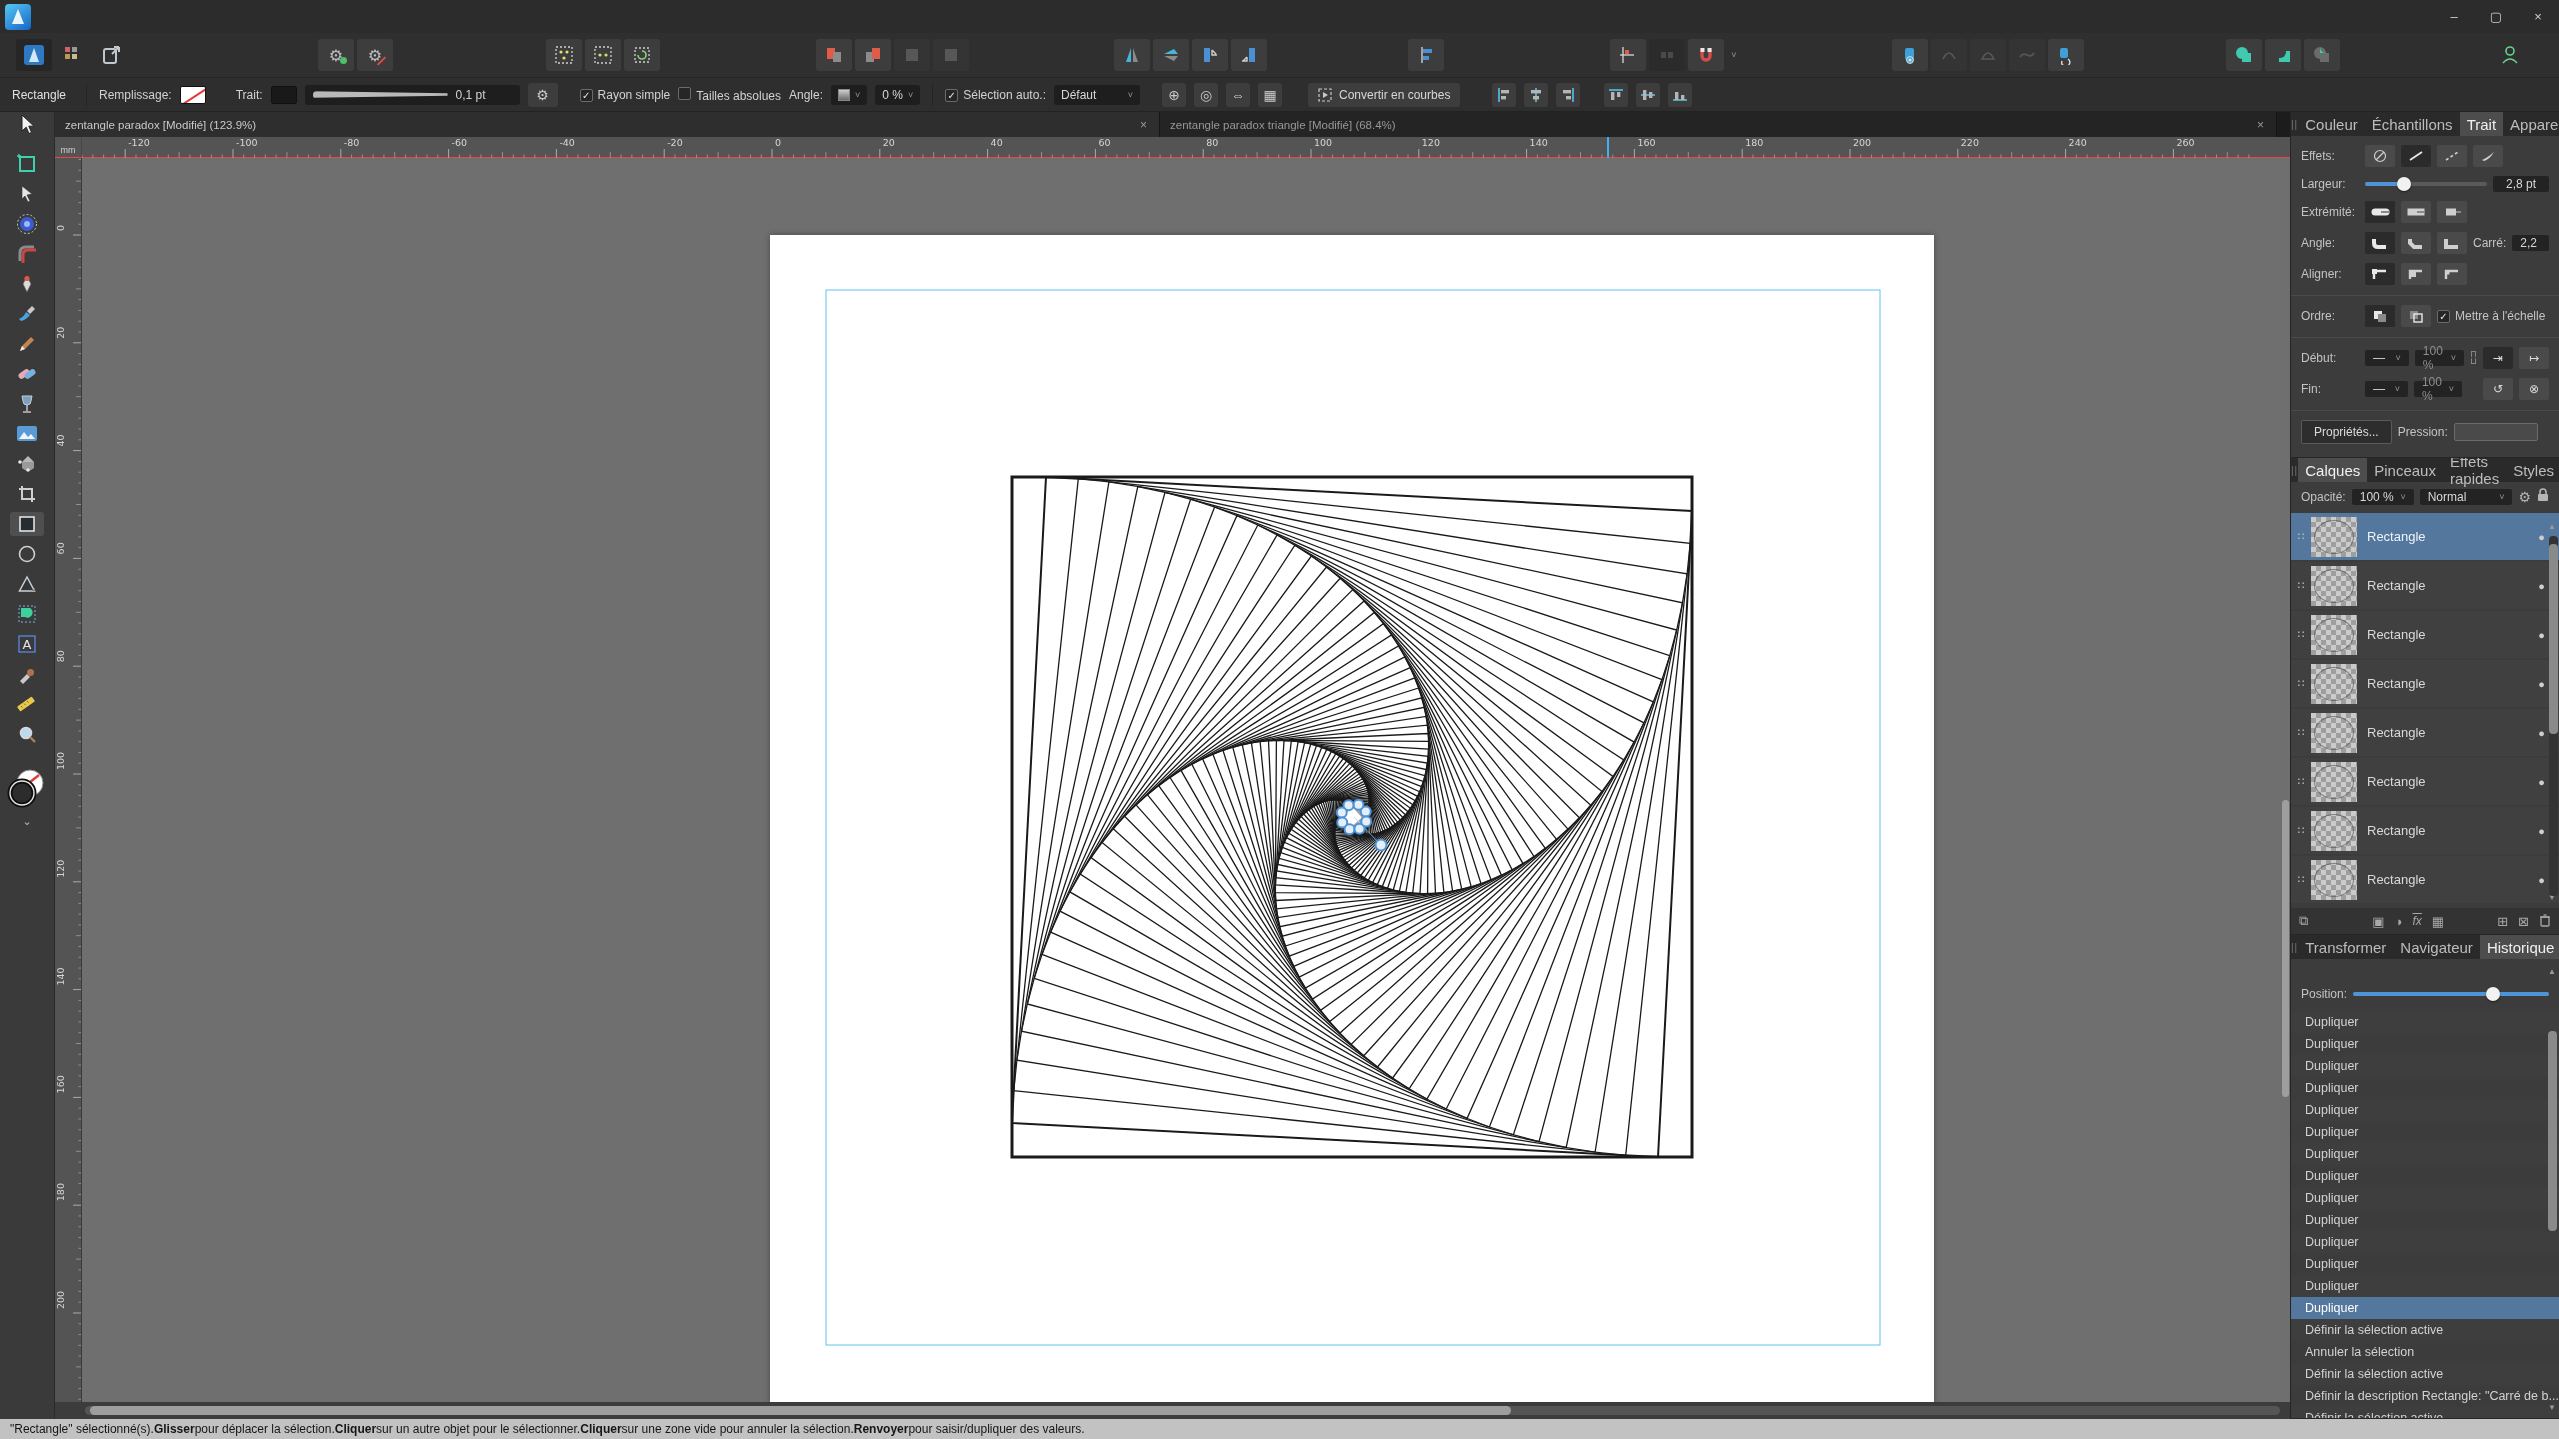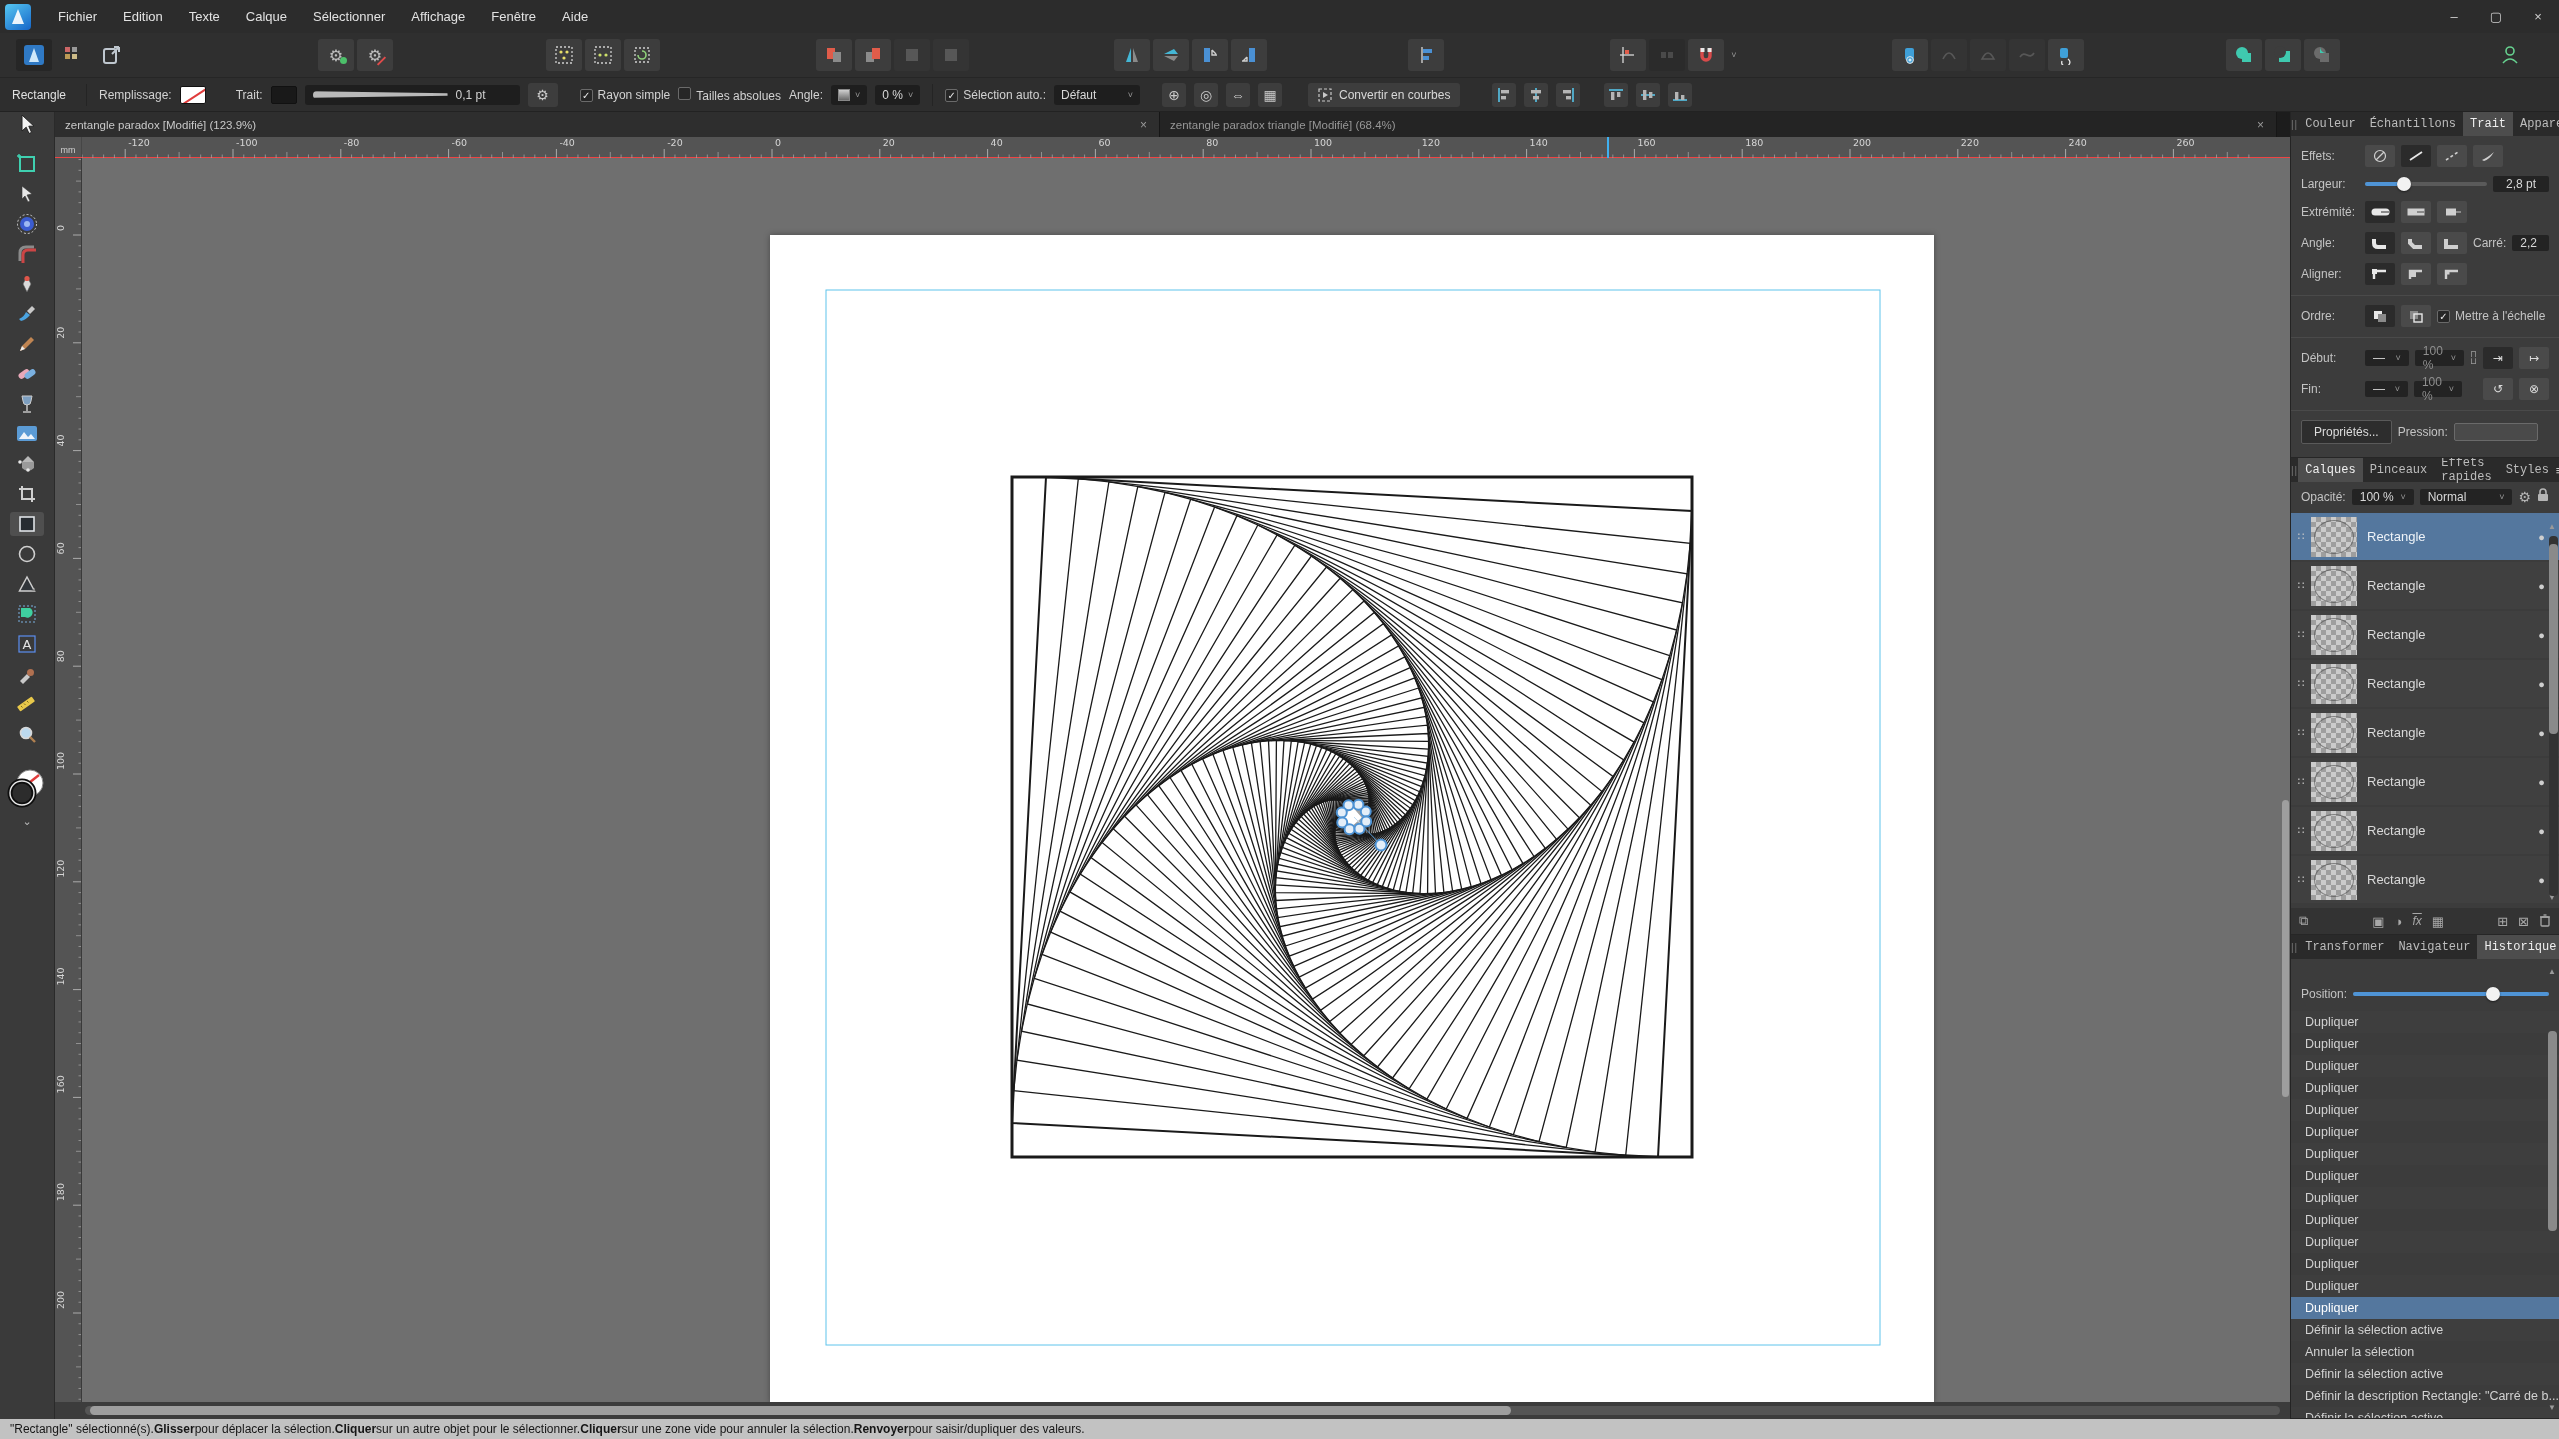--- a/index.html
+++ b/index.html
@@ -62,21 +62,21 @@
   .page{position:absolute;left:688px;top:77px;width:1164px;height:1168px;background:#fff;box-shadow:0 0 6px rgba(0,0,0,.35);}
   .vsb{position:absolute;right:1px;top:642px;width:7px;height:297px;background:#9e9e9e;border-radius:4px;}
   .hscroll{height:17px;flex:none;background:#3c3c3c;position:relative;}
   .hscroll .track{position:absolute;left:30px;right:10px;top:4px;height:9px;background:#555;border-radius:5px;}
   .hscroll .thumb{position:absolute;left:35px;top:4px;width:1421px;height:9px;background:#9e9e9e;border-radius:5px;}
   
   .rightpanels{width:269px;flex:none;background:#3c3c3c;border-left:1px solid #242424;display:flex;flex-direction:column;font-size:12px;}
   .panel{overflow:hidden;position:relative;border-bottom:1px solid #262626;}
   .tabstrip{height:24px;background:#2a2a2a;display:flex;align-items:stretch;color:#bdbdbd;flex:none;}
   .grip{width:16px;display:flex;align-items:center;justify-content:center;color:#777;font-size:10px;letter-spacing:1px;}
-  .ptab{padding:0 7px;display:flex;align-items:center;font-size:12px;font-family:Liberation Mono, monospace;}
+  .ptab{padding:0 7px;display:flex;align-items:center;font-size:15px;}
   .ptab.active{background:#4d4d4d;color:#f0f0f0;}
   .burger{margin-left:auto;width:24px;display:flex;align-items:center;justify-content:center;color:#c9c9c9;font-size:13px;}
   .prow{display:flex;align-items:center;gap:6px;padding:0 10px;margin-top:9px;color:#c3c3c3;}
   .plabel{width:58px;flex:none;}
   .pbtn{min-width:30px;height:22px;background:#4a4a4a;border-radius:2px;display:inline-flex;align-items:center;justify-content:center;color:#dcdcdc;}
   .pbtn.sel{background:#2b2b2b;}
   .pfield{background:#232323;border-radius:2px;height:16px;display:inline-flex;align-items:center;padding:0 8px;color:#d8d8d8;gap:6px;}
   .pdivider{height:1px;background:#4a4a4a;margin:10px 0 2px;}
   .slider{position:relative;height:4px;background:#5a5a5a;border-radius:2px;flex:1;}
   .slider .fill{position:absolute;left:0;top:0;bottom:0;background:#4f94d6;border-radius:2px;}
@@ -107,30 +107,20 @@
   .cursor{position:absolute;left:20px;top:114px;z-index:50;}
   svg text{font-family:"DejaVu Sans",sans-serif;}
 </style>
 </head>
 <body>
 
 <div class="app">
 
   <div class="menubar">
     <div class="applogo"></div>
-    <div style="display:flex">
-        <span class="menu-item">Fichier</span>
-        <span class="menu-item">Edition</span>
-        <span class="menu-item">Texte</span>
-        <span class="menu-item">Calque</span>
-        <span class="menu-item">Sélectionner</span>
-        <span class="menu-item">Affichage</span>
-        <span class="menu-item">Fenêtre</span>
-        <span class="menu-item">Aide</span>
-      </div>
     <div class="winbtns">
       <div class="winbtn">–</div>
       <div class="winbtn">▢</div>
       <div class="winbtn">×</div>
     </div>
   </div>
 
   <div class="toolbar">
     <div class="tgroup" style="left:16px">
       <div class="ibtn pressed">

